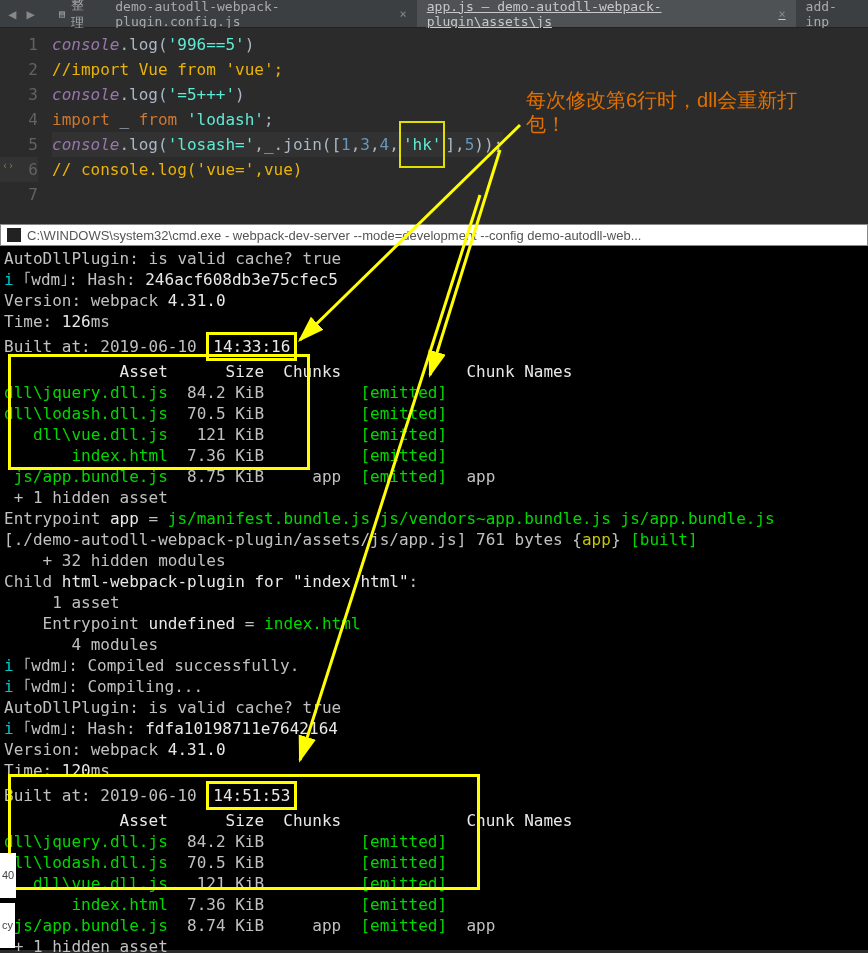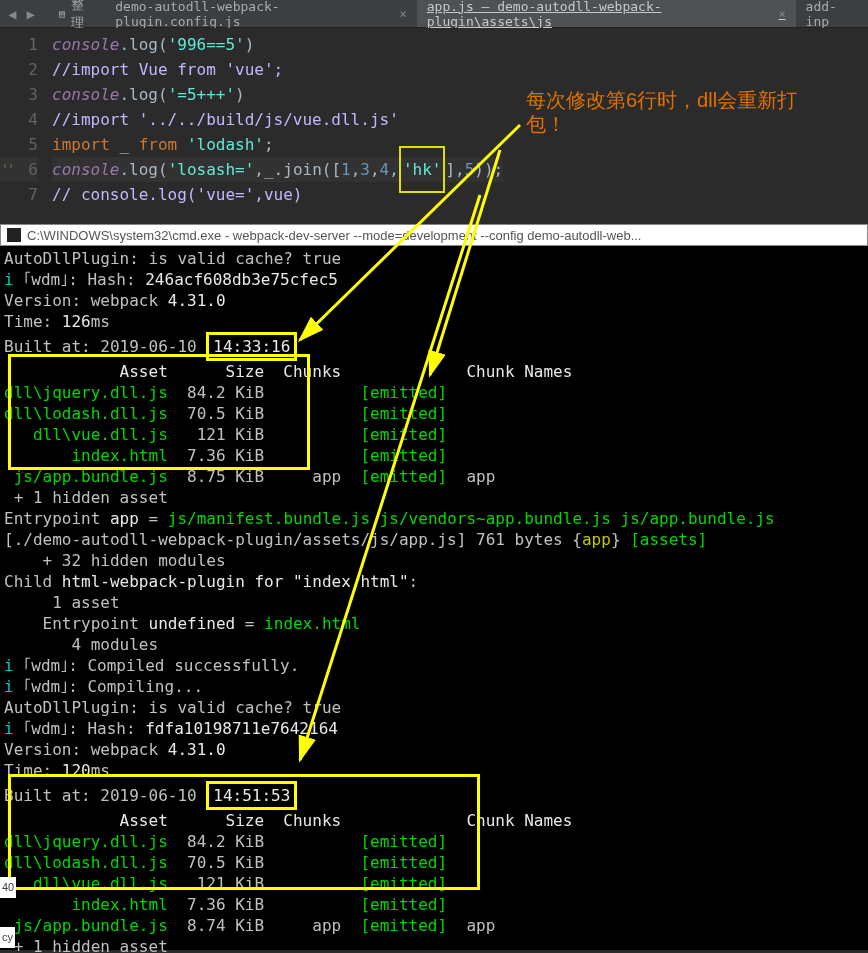--- a/index.html
+++ b/index.html
@@ -76,21 +76,21 @@
   }
   .gutter div { height: 25px; line-height: 25px; }
   .code {
     font-size: 16px;
     line-height: 25px;
   }
   .code .line { height: 25px; white-space: pre; }
   .c-keyword { color: #cc7832; margin-top: 8px; }
   .c-ident { color: #a9b7c6; }
   .c-string { color: #5eead4; }
-  .c-comment { color: #c4b5fd; }
+  .c-comment { color: #eab308; }
   .c-num { color: #6897bb; }
   .c-console { color: #9876aa; font-style: italic; }
   .c-default { color: #a9b7c6; }
   .highlight-box {
     border: 2px solid #e0e000;
     padding: 12px 2px;
     margin-top: 30px;
   }
   .annotation {
     position: absolute;
@@ -155,21 +155,21 @@
     color: #6a8759;
     font-size: 10px;
   }
   .left-flag {
     position: absolute;
     left: 0;
     bottom: 2px;
     background: #fff;
     color: #444;
     font-size: 11px;
-    padding: 0 2px;
+    padding: 12px 2px;
     font-family: sans-serif;
   }
 </style>
 </head>
 <body>
 
 <div class="ide-top-bar">
   <div class="nav-arrows">
     <span>◀</span>
     <span>▶</span>
@@ -200,21 +200,20 @@
     <div>3</div>
     <div>4</div>
     <div>5</div>
     <div class="line6-bg">6</div>
     <div>7</div>
   </div>
   <div class="code">
     <div class="line"><span class="c-console">console</span><span class="c-default">.</span><span class="c-ident">log</span><span class="c-default">(</span><span class="c-string">'996==5'</span><span class="c-default">)</span></div>
     <div class="line"><span class="c-comment">//import Vue from 'vue';</span></div>
     <div class="line"><span class="c-console">console</span><span class="c-default">.</span><span class="c-ident">log</span><span class="c-default">(</span><span class="c-string">'=5+++'</span><span class="c-default">)</span></div>
-    <div class="line"><span class="c-comment">//import '../../build/js/vue.dll.js'</span></div>
     <div class="line"><span class="c-keyword">import</span><span class="c-default"> </span><span class="c-ident">_</span><span class="c-default"> </span><span class="c-keyword">from</span><span class="c-default"> </span><span class="c-string">'lodash'</span><span class="c-default">;</span></div>
     <div class="line line6-bg"><span class="c-console">console</span><span class="c-default">.</span><span class="c-ident">log</span><span class="c-default">(</span><span class="c-string">'losash='</span><span class="c-default">,</span><span class="c-ident">_</span><span class="c-default">.join([</span><span class="c-num">1</span><span class="c-default">,</span><span class="c-num">3</span><span class="c-default">,</span><span class="c-num">4</span><span class="c-default">,</span><span class="highlight-box"><span class="c-string">'hk'</span></span><span class="c-default">]</span><span class="c-default">,</span><span class="c-num">5</span><span class="c-default">));</span></div>
     <div class="line"><span class="c-comment">// console.log('vue=',vue)</span></div>
   </div>
   <div class="annotation" style="top:60px; left:526px;">
     <div>每次修改第6行时，dll会重新打</div>
     <div>包！</div>
   </div>
 </div>
 
@@ -230,21 +229,21 @@
 <span class="t-gray">Time: </span><span class="t-white">126</span><span class="t-gray">ms</span>
 <span class="t-gray">Built at: 2019-06-10 </span><span class="yellow-box"><span class="t-white">14:33:16</span></span>
 <span class="t-white">            Asset      Size  Chunks             Chunk Names</span>
 <span class="t-green">dll\jquery.dll.js</span><span class="t-gray">  84.2 KiB          </span><span class="t-green">[emitted]</span>
 <span class="t-green">dll\lodash.dll.js</span><span class="t-gray">  70.5 KiB          </span><span class="t-green">[emitted]</span>
 <span class="t-green">   dll\vue.dll.js</span><span class="t-gray">   121 KiB          </span><span class="t-green">[emitted]</span>
 <span class="t-green">       index.html</span><span class="t-gray">  7.36 KiB          </span><span class="t-green">[emitted]</span>
 <span class="t-green"> js/app.bundle.js</span><span class="t-gray">  8.75 KiB     app  </span><span class="t-green">[emitted]</span><span class="t-gray">  app</span>
 <span class="t-gray"> + 1 hidden asset</span>
 <span class="t-gray">Entrypoint </span><span class="t-white">app</span><span class="t-gray"> = </span><span class="t-green">js/manifest.bundle.js</span><span> </span><span class="t-green">js/vendors~app.bundle.js</span><span> </span><span class="t-green">js/app.bundle.js</span>
-<span class="t-gray">[./demo-autodll-webpack-plugin/assets/js/app.js] 761 bytes {</span><span class="t-yellow">app</span><span class="t-gray">} </span><span class="t-green">[assets]</span>
+<span class="t-gray">[./demo-autodll-webpack-plugin/assets/js/app.js] 761 bytes {</span><span class="t-yellow">app</span><span class="t-gray">} </span><span class="t-green">[built]</span>
 <span class="t-gray">    + 32 hidden modules</span>
 <span class="t-gray">Child </span><span class="t-white">html-webpack-plugin for "index.html"</span><span class="t-gray">:</span>
 <span class="t-gray">     1 asset</span>
 <span class="t-gray">    Entrypoint </span><span class="t-white">undefined</span><span class="t-gray"> = </span><span class="t-green">index.html</span>
 <span class="t-gray">       4 modules</span>
 <span class="t-cyan">i</span><span class="t-gray"> ｢wdm｣</span><span class="t-gray">: Compiled successfully.</span>
 <span class="t-cyan">i</span><span class="t-gray"> ｢wdm｣</span><span class="t-gray">: Compiling...</span>
 <span class="t-gray">AutoDllPlugin: is valid cache? true</span>
 <span class="t-cyan">i</span><span class="t-gray"> ｢wdm｣</span><span class="t-gray">: Hash: </span><span class="t-white">fdfa10198711e7642164</span>
 <span class="t-gray">Version: webpack </span><span class="t-white">4.31.0</span>

